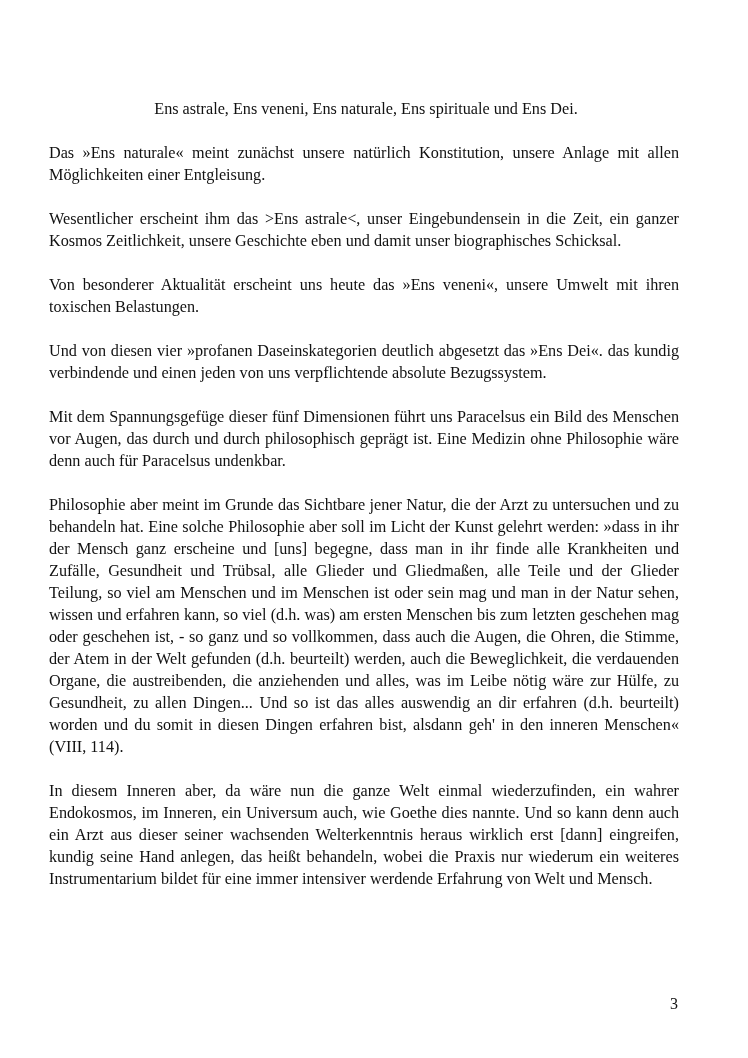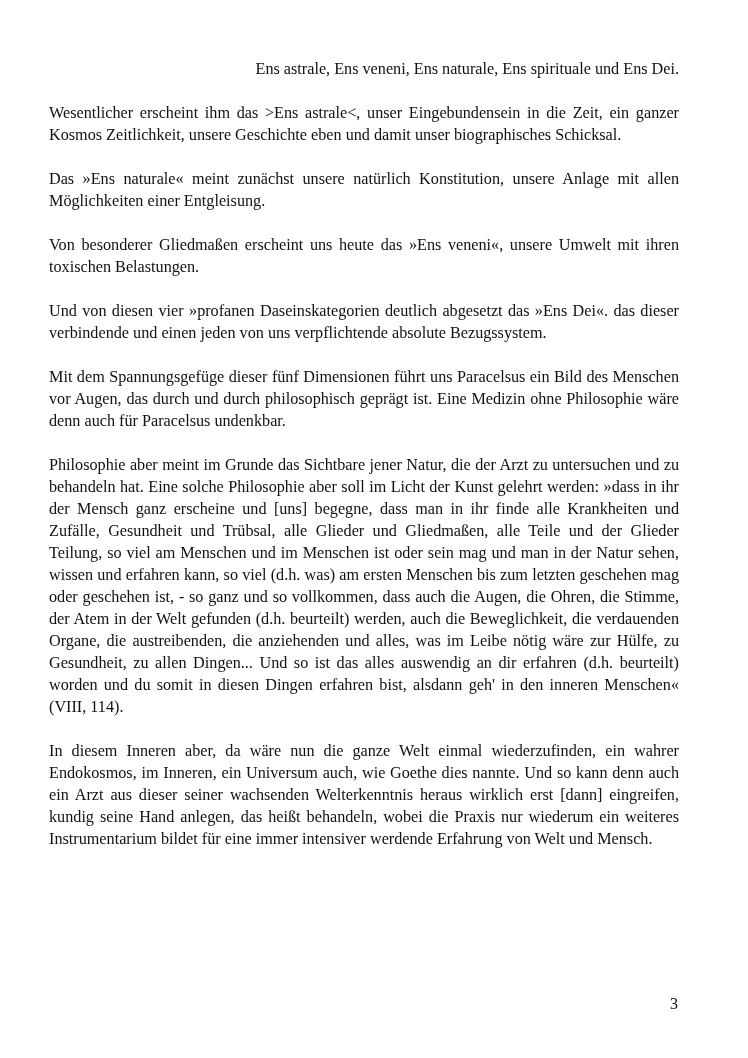--- a/index.html
+++ b/index.html
@@ -3,34 +3,34 @@
 <meta charset="utf-8">
 <style>
   html, body { margin: 0; padding: 0; background: #ffffff; }
   body { width: 748px; height: 1058px; position: relative; overflow: hidden; }
   .page {
     position: absolute; left: 49px; top: 58px; width: 630px;
     font-family: "Liberation Serif", "DejaVu Serif", serif;
     font-size: 16.2px; line-height: 22px; color: #111111;
   }
   .para { margin: 0 0 22px 0; text-align: justify; }
-  .para.first { text-indent: 4px; text-align: right; }
+  .para.first { text-indent: 4px; text-align: center; margin-top: 40px; }
   .page-number {
     position: absolute; right: 70px; top: 995px;
     font-family: "Liberation Serif", "DejaVu Serif", serif;
     font-size: 16px; color: #111111;
   }
 </style>
 </head>
 <body>
 
 <div class="page">
   <p class="para first">Ens astrale, Ens veneni, Ens naturale, Ens spirituale und Ens Dei.</p>
+  <p class="para">Das »Ens naturale« meint zunächst unsere natürlich Konstitution, unsere Anlage mit allen Möglichkeiten einer Entgleisung.</p>
   <p class="para">Wesentlicher erscheint ihm das &gt;Ens astrale&lt;, unser Eingebundensein in die Zeit, ein ganzer Kosmos Zeitlichkeit, unsere Geschichte eben und damit unser biographisches Schicksal.</p>
-  <p class="para">Das »Ens naturale« meint zunächst unsere natürlich Konstitution, unsere Anlage mit allen Möglichkeiten einer Entgleisung.</p>
-  <p class="para">Von besonderer Gliedmaßen erscheint uns heute das »Ens veneni«, unsere Umwelt mit ihren toxischen Belastungen.</p>
-  <p class="para">Und von diesen vier »profanen Daseinskategorien deutlich abgesetzt das »Ens Dei«. das dieser verbindende und einen jeden von uns verpflichtende absolute Bezugssystem.</p>
+  <p class="para">Von besonderer Aktualität erscheint uns heute das »Ens veneni«, unsere Umwelt mit ihren toxischen Belastungen.</p>
+  <p class="para">Und von diesen vier »profanen Daseinskategorien deutlich abgesetzt das »Ens Dei«. das kundig verbindende und einen jeden von uns verpflichtende absolute Bezugssystem.</p>
   <p class="para">Mit dem Spannungsgefüge dieser fünf Dimensionen führt uns Paracelsus ein Bild des Menschen vor Augen, das durch und durch philosophisch geprägt ist. Eine Medizin ohne Philosophie wäre denn auch für Paracelsus undenkbar.</p>
   <p class="para">Philosophie aber meint im Grunde das Sichtbare jener Natur, die der Arzt zu untersuchen und zu behandeln hat. Eine solche Philosophie aber soll im Licht der Kunst gelehrt werden: »dass in ihr der Mensch ganz erscheine  und  [uns] begegne, dass man in ihr finde alle Krankheiten und Zufälle, Gesundheit und Trübsal, alle Glieder und Gliedmaßen, alle Teile und der Glieder Teilung, so  viel am Menschen und im Menschen ist oder sein mag und man in der Natur sehen, wissen und erfahren kann, so viel (d.h. was) am ersten Menschen bis zum letzten geschehen mag oder geschehen ist, - so ganz und so vollkommen, dass auch die Augen, die Ohren, die Stimme, der Atem in der Welt  gefunden (d.h. beurteilt) werden, auch die Beweglichkeit, die verdauenden Organe, die austreibenden, die anziehenden und alles, was im Leibe nötig wäre zur Hülfe, zu Gesundheit, zu allen Dingen... Und so ist das alles auswendig an dir erfahren (d.h. beurteilt) worden und du somit in diesen Dingen erfahren bist, alsdann geh' in den inneren Menschen« (VIII, 114).</p>
   <p class="para">In diesem Inneren aber, da wäre nun die ganze Welt einmal wiederzufinden, ein wahrer Endokosmos, im Inneren, ein Universum auch, wie Goethe dies nannte. Und so kann denn auch ein Arzt aus dieser seiner wachsenden Welterkenntnis heraus wirklich erst  [dann] eingreifen, kundig seine Hand anlegen, das heißt behandeln, wobei die Praxis nur wiederum ein weiteres Instrumentarium bildet für eine immer intensiver werdende Erfahrung von Welt  und Mensch.</p>
 </div>
 
 <div class="page-number">3</div>
 
 </body></html>

